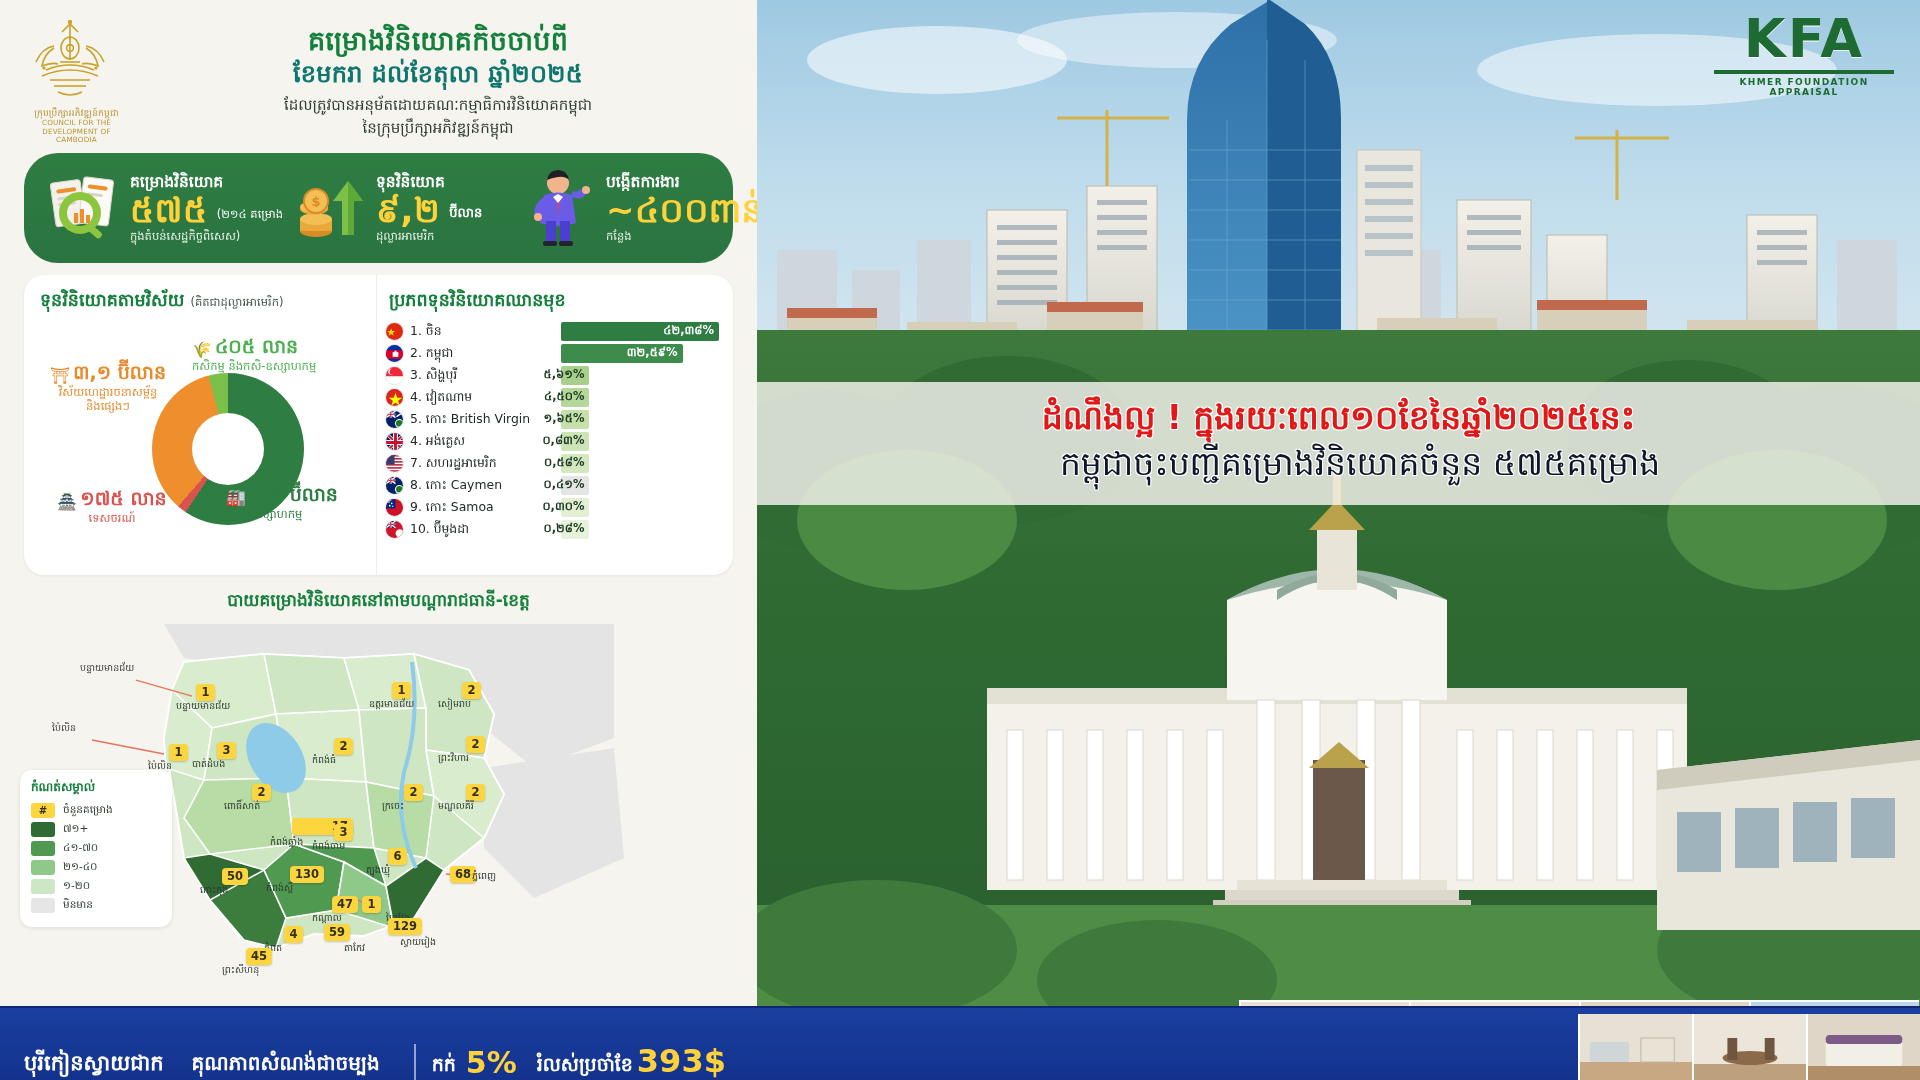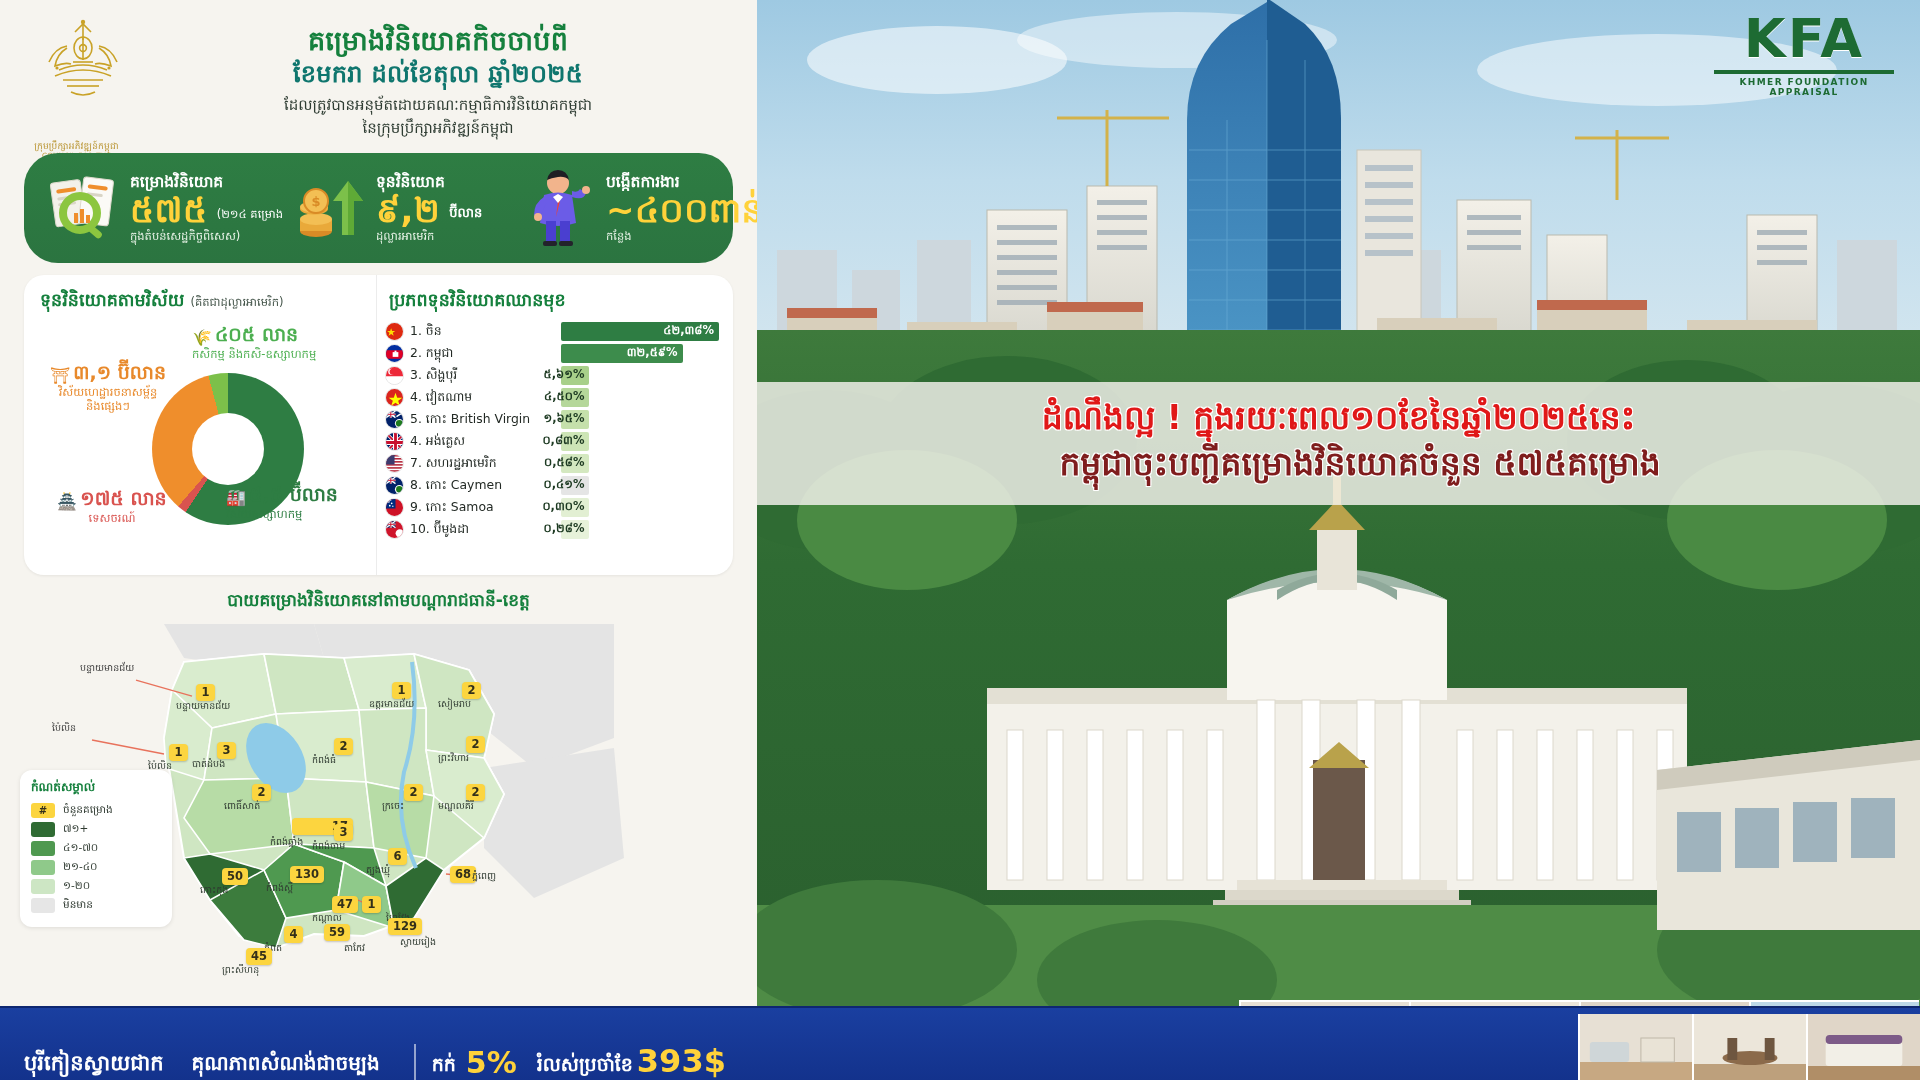--- a/index.html
+++ b/index.html
@@ -16,21 +16,21 @@
     width: 757px; height: 1080px;
     background: #f6f4ef;
     position: relative;
     flex: 0 0 757px;
     padding: 8px 14px 0 14px;
   }
 
   
   .hdr { display: flex; align-items: flex-start; gap: 10px; padding: 10px 6px 4px 10px; }
   .crest { width: 105px; height: 118px; flex: 0 0 105px; display: flex; flex-direction: column;
-           align-items: flex-end; justify-content: flex-start; gap: 33px; }
+           align-items: flex-start; justify-content: flex-start; }
   .crest-sym { width: 92px; height: 88px; position: relative; }
   .crest-cap { font-size: 7.2px; color: #b8932f; text-align: center; line-height: 1.15; margin-top: 2px; letter-spacing: .2px;}
   .crest-cap .k { font-size: 9px; display:block; margin-bottom:1px; }
   .hdr-text { flex: 1; text-align: center; padding-top: 6px; }
   .t1 { font-size: 27px; font-weight: 700; color: #15803d; letter-spacing: .3px; line-height: 1.28; }
   .t2 { font-size: 24px; font-weight: 700; color: #0f766e; letter-spacing: .3px; line-height: 1.32; }
   .t3 { font-size: 15px; color: #2f3d33; line-height: 1.5; margin-top: 4px; }
   .t4 { font-size: 15px; color: #2f3d33; line-height: 1.5; }
 
   
@@ -75,21 +75,21 @@
   .donut { position: absolute; left: 112px; top: 58px; width: 152px; height: 152px; border-radius: 50%; }
   .donut::after {
     content: ""; position: absolute; left: 50%; top: 50%;
     width: 72px; height: 72px; margin: -36px 0 0 -36px; border-radius: 50%; background: #fff;
   }
   .dlab { position: absolute; line-height: 1.18; }
   .dlab .v { font-size: 19px; font-weight: 800; }
   .dlab .n { font-size: 11.5px; }
   .dlab .ico { font-size: 16px; margin-right: 3px; vertical-align: -2px;}
   .dl-1 { left: 2px; top: 46px; color: #e8892b; width: 132px; text-align: center;}
-  .dl-2 { left: 152px; top: 8px; color: #4caf50; width: 190px; text-align: left;}
+  .dl-2 { left: 152px; top: 20px; color: #4caf50; width: 190px; text-align: left;}
   .dl-3 { left: 6px; top: 172px; color: #d9534f; width: 132px; text-align: center;}
   .dl-4 { left: 186px; top: 168px; color: #2e7d43; width: 150px; text-align: left;}
 
   
   .rank-title { font-size: 17.5px; font-weight: 800; color: #15803d; margin-bottom: 6px; padding-left: 4px;}
   .rk { display: flex; align-items: center; height: 21px; margin-bottom: 1px; }
   .rk-flag { width: 19px; height: 19px; border-radius: 50%; flex: 0 0 19px; margin-right: 6px; overflow:hidden; position:relative; border:.5px solid #e4e4e4;}
   .rk-name { font-size: 12.4px; color: #232a25; flex: 0 0 151px; white-space: nowrap; }
   .rk-bar-area { flex: 1; position: relative; height: 19px; }
   .rk-bar { position: absolute; left: 0; top: 0; height: 19px; border-radius: 2px; display: flex; align-items: center; justify-content: flex-end; padding-right: 5px; }
@@ -136,21 +136,21 @@
   .kfa-bar { height: 4px; background: #1d6b33; width: 100%; margin: 4px 0 3px 0; }
   .kfa-sub { font-size: 9px; letter-spacing: 1.4px; color: #1d6b33; font-weight: 700; }
 
   .headline-band {
     position: absolute; left: 0; top: 382px; width: 100%; padding: 14px 0 18px 0;
     background: rgba(245,243,238,.82);
     text-align: center;
   }
   .hl1 { font-size: 33px; font-weight: 800; color: #e01818; line-height: 1.35;
          text-shadow: 1px 1px 0 #ffffff, -1px -1px 0 #ffffff, 1px -1px 0 #fff, -1px 1px 0 #fff; }
-  .hl2 { font-size: 33px; font-weight: 700; color: #7f1d1d; line-height: 1.4;
+  .hl2 { font-size: 33px; font-weight: 400; color: #0f172a; line-height: 1.4;
          text-shadow: 1px 1px 0 #ffffff, -1px -1px 0 #ffffff, 1px -1px 0 #fff, -1px 1px 0 #fff; margin-left: 43px; }
 
   .thumbs { position: absolute; left: 482px; bottom: 0; width: 680px; height: 80px; display: flex; }
   .thumb { flex: 1; border-left: 2px solid #fff; border-top: 2px solid #fff; position: relative; overflow: hidden;}
 
   
   .banner {
     position: absolute; left: 0; bottom: 0; width: 100%; height: 74px;
     background: linear-gradient(180deg,#1a3fa0 0%, #13328c 100%);
     display: flex; align-items: flex-end; color: #fff; z-index: 40;

